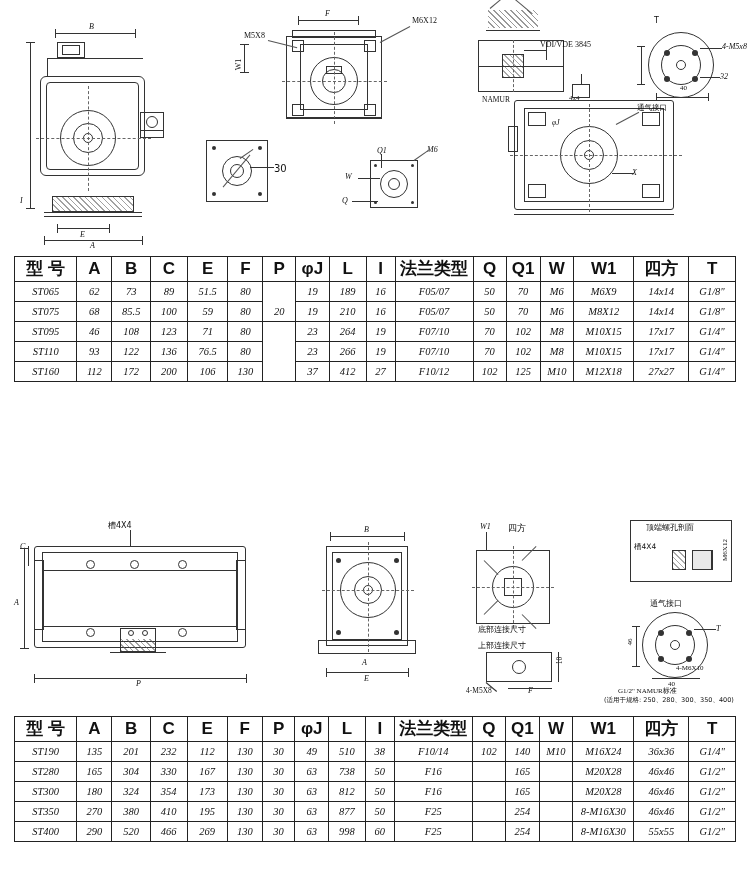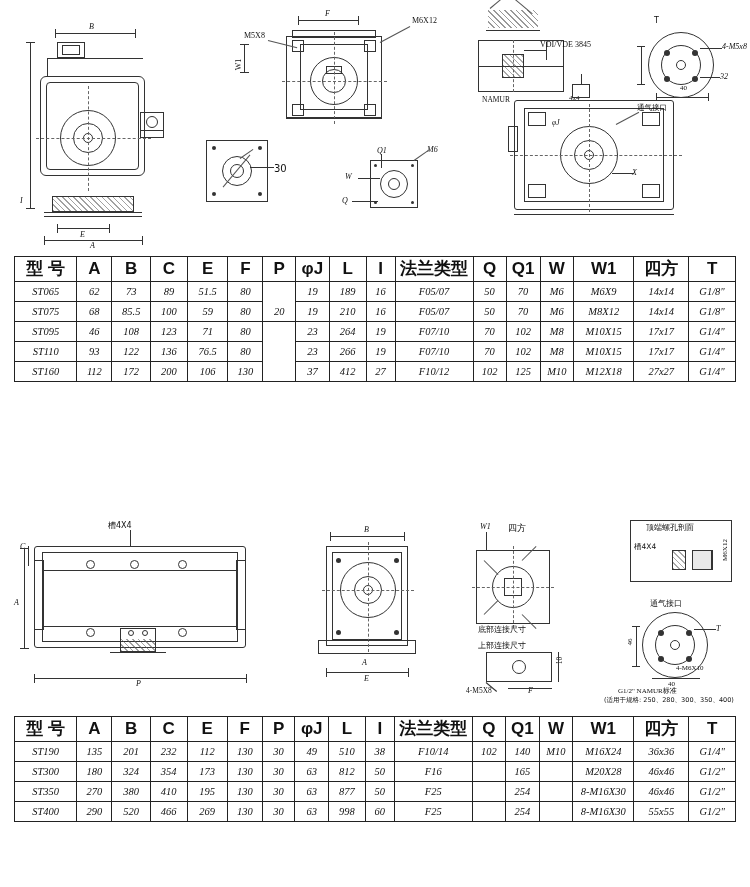--- a/index.html
+++ b/index.html
@@ -498,20 +498,39 @@
           <td class="it">38</td>
           <td class="it">F10/14</td>
           <td class="it">102</td>
           <td class="it">140</td>
           <td class="it">M10</td>
           <td class="it">M16X24</td>
           <td class="it">36x36</td>
           <td class="it">G1/4"</td>
         </tr>
         <tr>
+          <td class="model it">ST280</td>
+          <td class="it">165</td>
+          <td class="it">304</td>
+          <td class="it">330</td>
+          <td class="it">167</td>
+          <td class="it">130</td>
+          <td class="it">30</td>
+          <td class="it">63</td>
+          <td class="it">738</td>
+          <td class="it">50</td>
+          <td class="it">F16</td>
+          <td class="it"></td>
+          <td class="it">165</td>
+          <td class="it"></td>
+          <td class="it">M20X28</td>
+          <td class="it">46x46</td>
+          <td class="it">G1/2"</td>
+        </tr>
+        <tr>
           <td class="model it">ST300</td>
           <td class="it">180</td>
           <td class="it">324</td>
           <td class="it">354</td>
           <td class="it">173</td>
           <td class="it">130</td>
           <td class="it">30</td>
           <td class="it">63</td>
           <td class="it">812</td>
           <td class="it">50</td>

